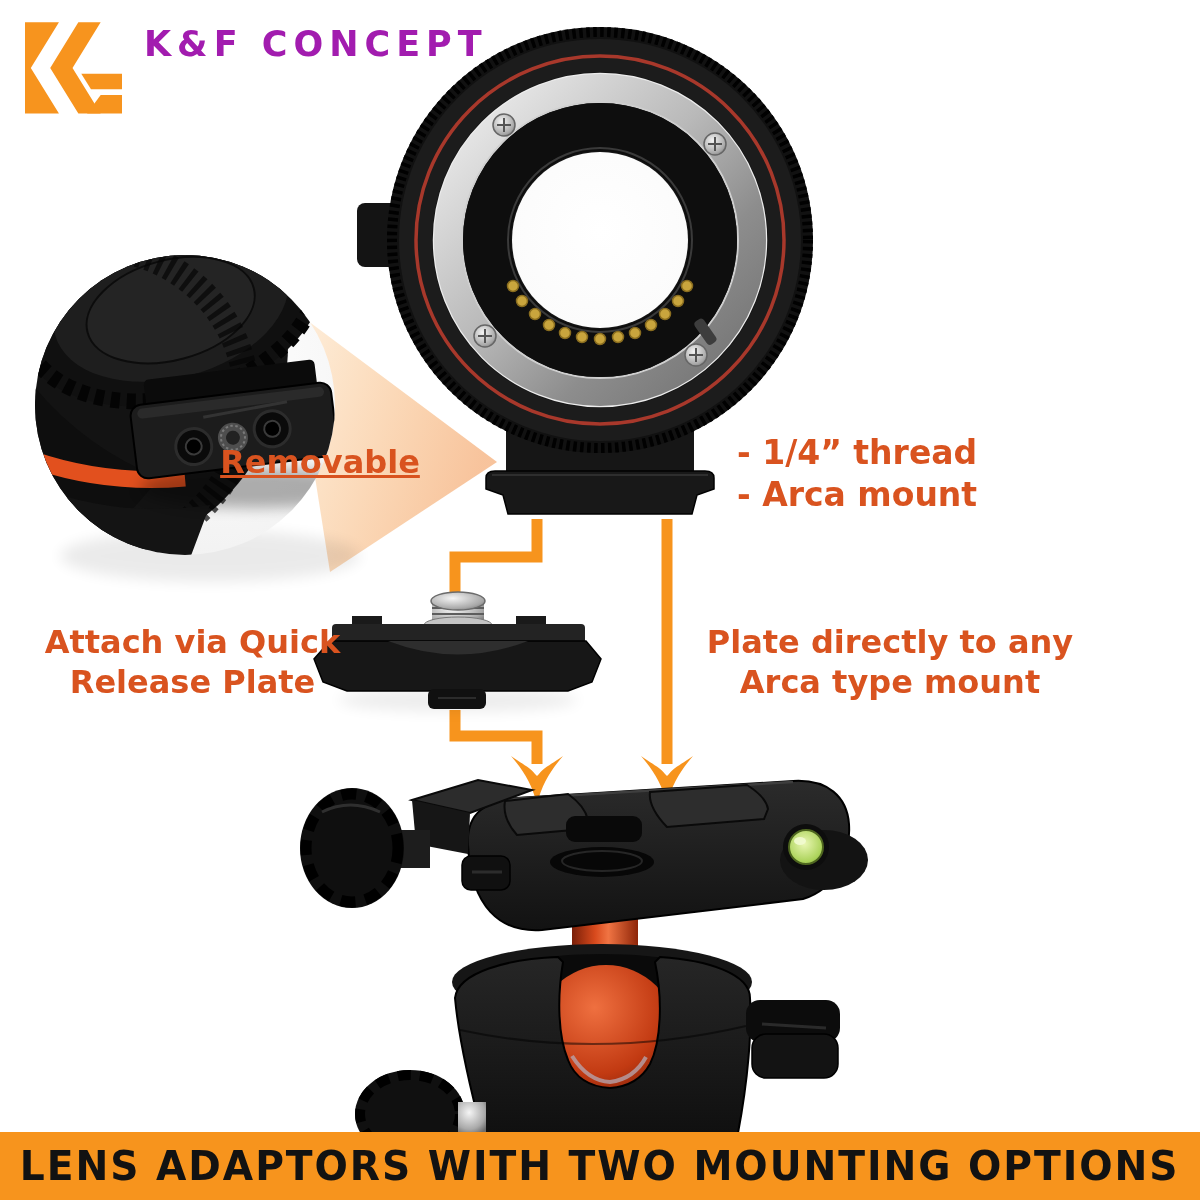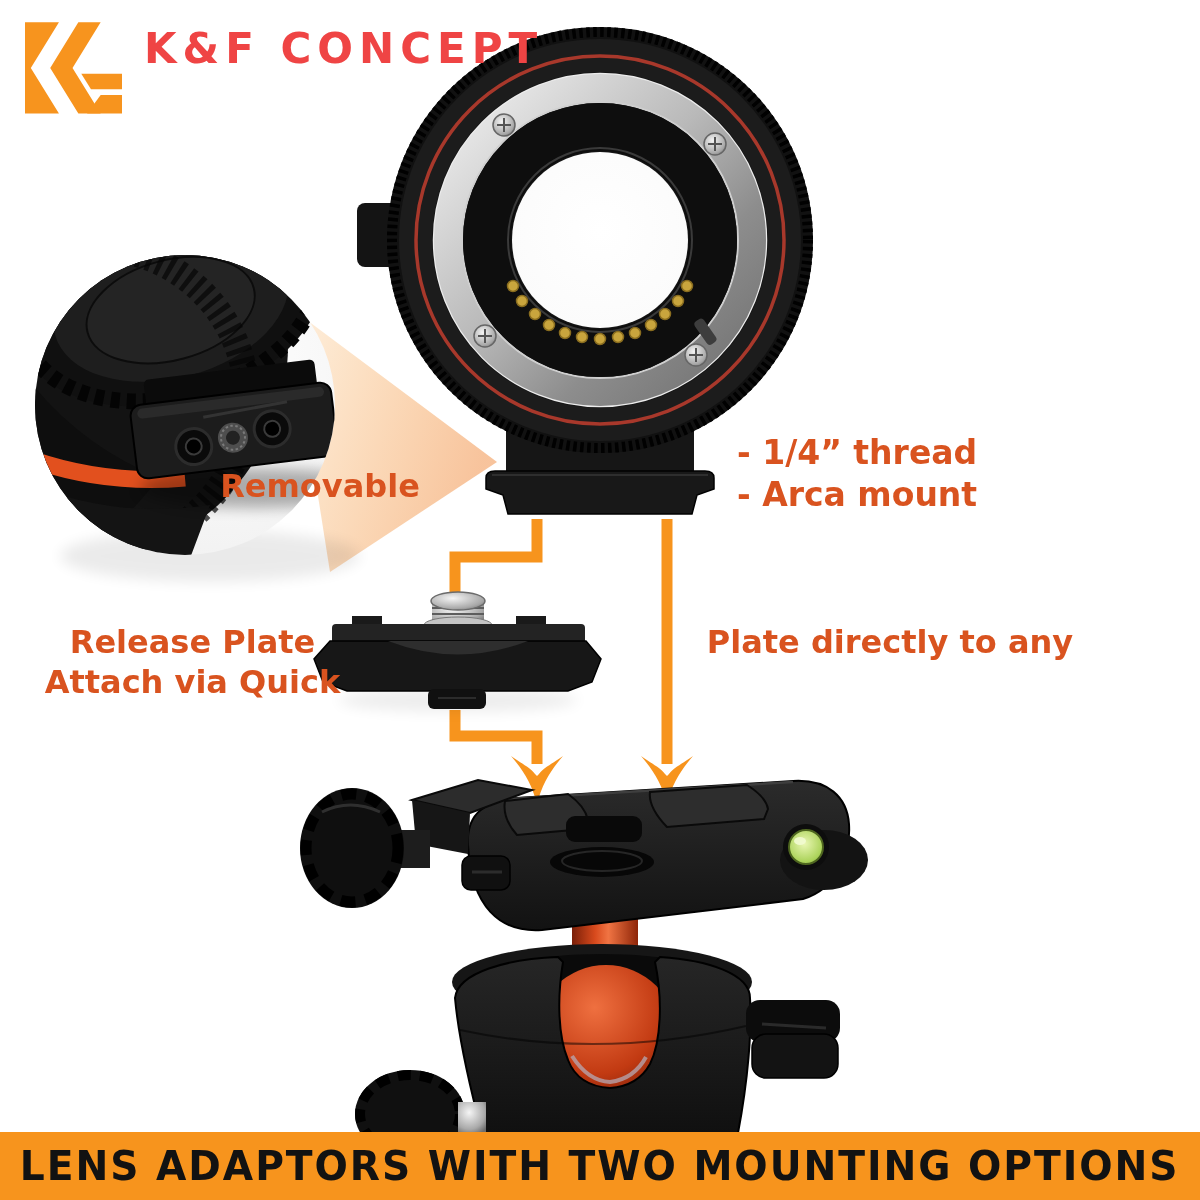--- a/index.html
+++ b/index.html
@@ -2,27 +2,27 @@
 <html><head>
 <meta charset="utf-8">
 <style>
   html,body{margin:0;padding:0;background:#ffffff;}
   body{width:1200px;height:1200px;position:relative;overflow:hidden;
        font-family:"DejaVu Sans","Liberation Sans",sans-serif;}
   .stage{position:absolute;inset:0;width:1200px;height:1200px;}
   
   .brand{position:absolute;left:25px;top:16px;display:flex;align-items:flex-start;z-index:30;}
   .brand .glyph{width:97px;height:100px;display:block;}
-  .brand .wordmark{margin-left:22px;margin-top:8px;font-size:42px;font-weight:bold;
-       letter-spacing:6px;color:#ef4444;white-space:nowrap;text-align:right;}
+  .brand .wordmark{margin-left:22px;margin-top:8px;font-size:35px;font-weight:bold;
+       letter-spacing:6px;color:#a21caf;white-space:nowrap;text-align:right;}
   
   .label{position:absolute;color:#d9531f;font-weight:bold;z-index:25;line-height:1.26;}
   .label.center{text-align:center;}
   .label.left{text-align:center;}
-  #lbl-removable{left:195px;top:466px;width:250px;font-size:32px;}
+  #lbl-removable{left:195px;top:442px;width:250px;font-size:32px;text-decoration:underline;}
   #lbl-thread{left:737px;top:432px;font-size:33px;}
   #lbl-quick{left:40px;top:622px;width:305px;font-size:32px;}
   #lbl-direct{left:695px;top:622px;width:390px;font-size:32px;}
   
   .banner{position:absolute;left:0;bottom:0;width:1200px;height:68px;background:#f7941d;
       z-index:40;display:flex;align-items:center;justify-content:center;}
   .banner span{font-size:40px;font-weight:bold;color:#121212;letter-spacing:2px;
       white-space:nowrap;transform:scaleX(.98);}
 </style>
 </head>
@@ -284,23 +284,24 @@
 <div id="lbl-removable" class="label center">
   <div>Removable</div>
 </div>
 
 <div id="lbl-thread" class="label left">
   <div>- 1/4” thread</div>
   <div>- Arca mount</div>
 </div>
 
 <div id="lbl-quick" class="label center">
+  <div>Attach via Quick</div>
   <div>Release Plate</div>
-  <div>Attach via Quick</div>
 </div>
 
 <div id="lbl-direct" class="label center">
   <div>Plate directly to any</div>
+  <div>Arca type mount</div>
 </div>
 
 <div class="banner">
   <span>LENS ADAPTORS WITH TWO MOUNTING OPTIONS</span>
 </div>
 
 </body></html>

